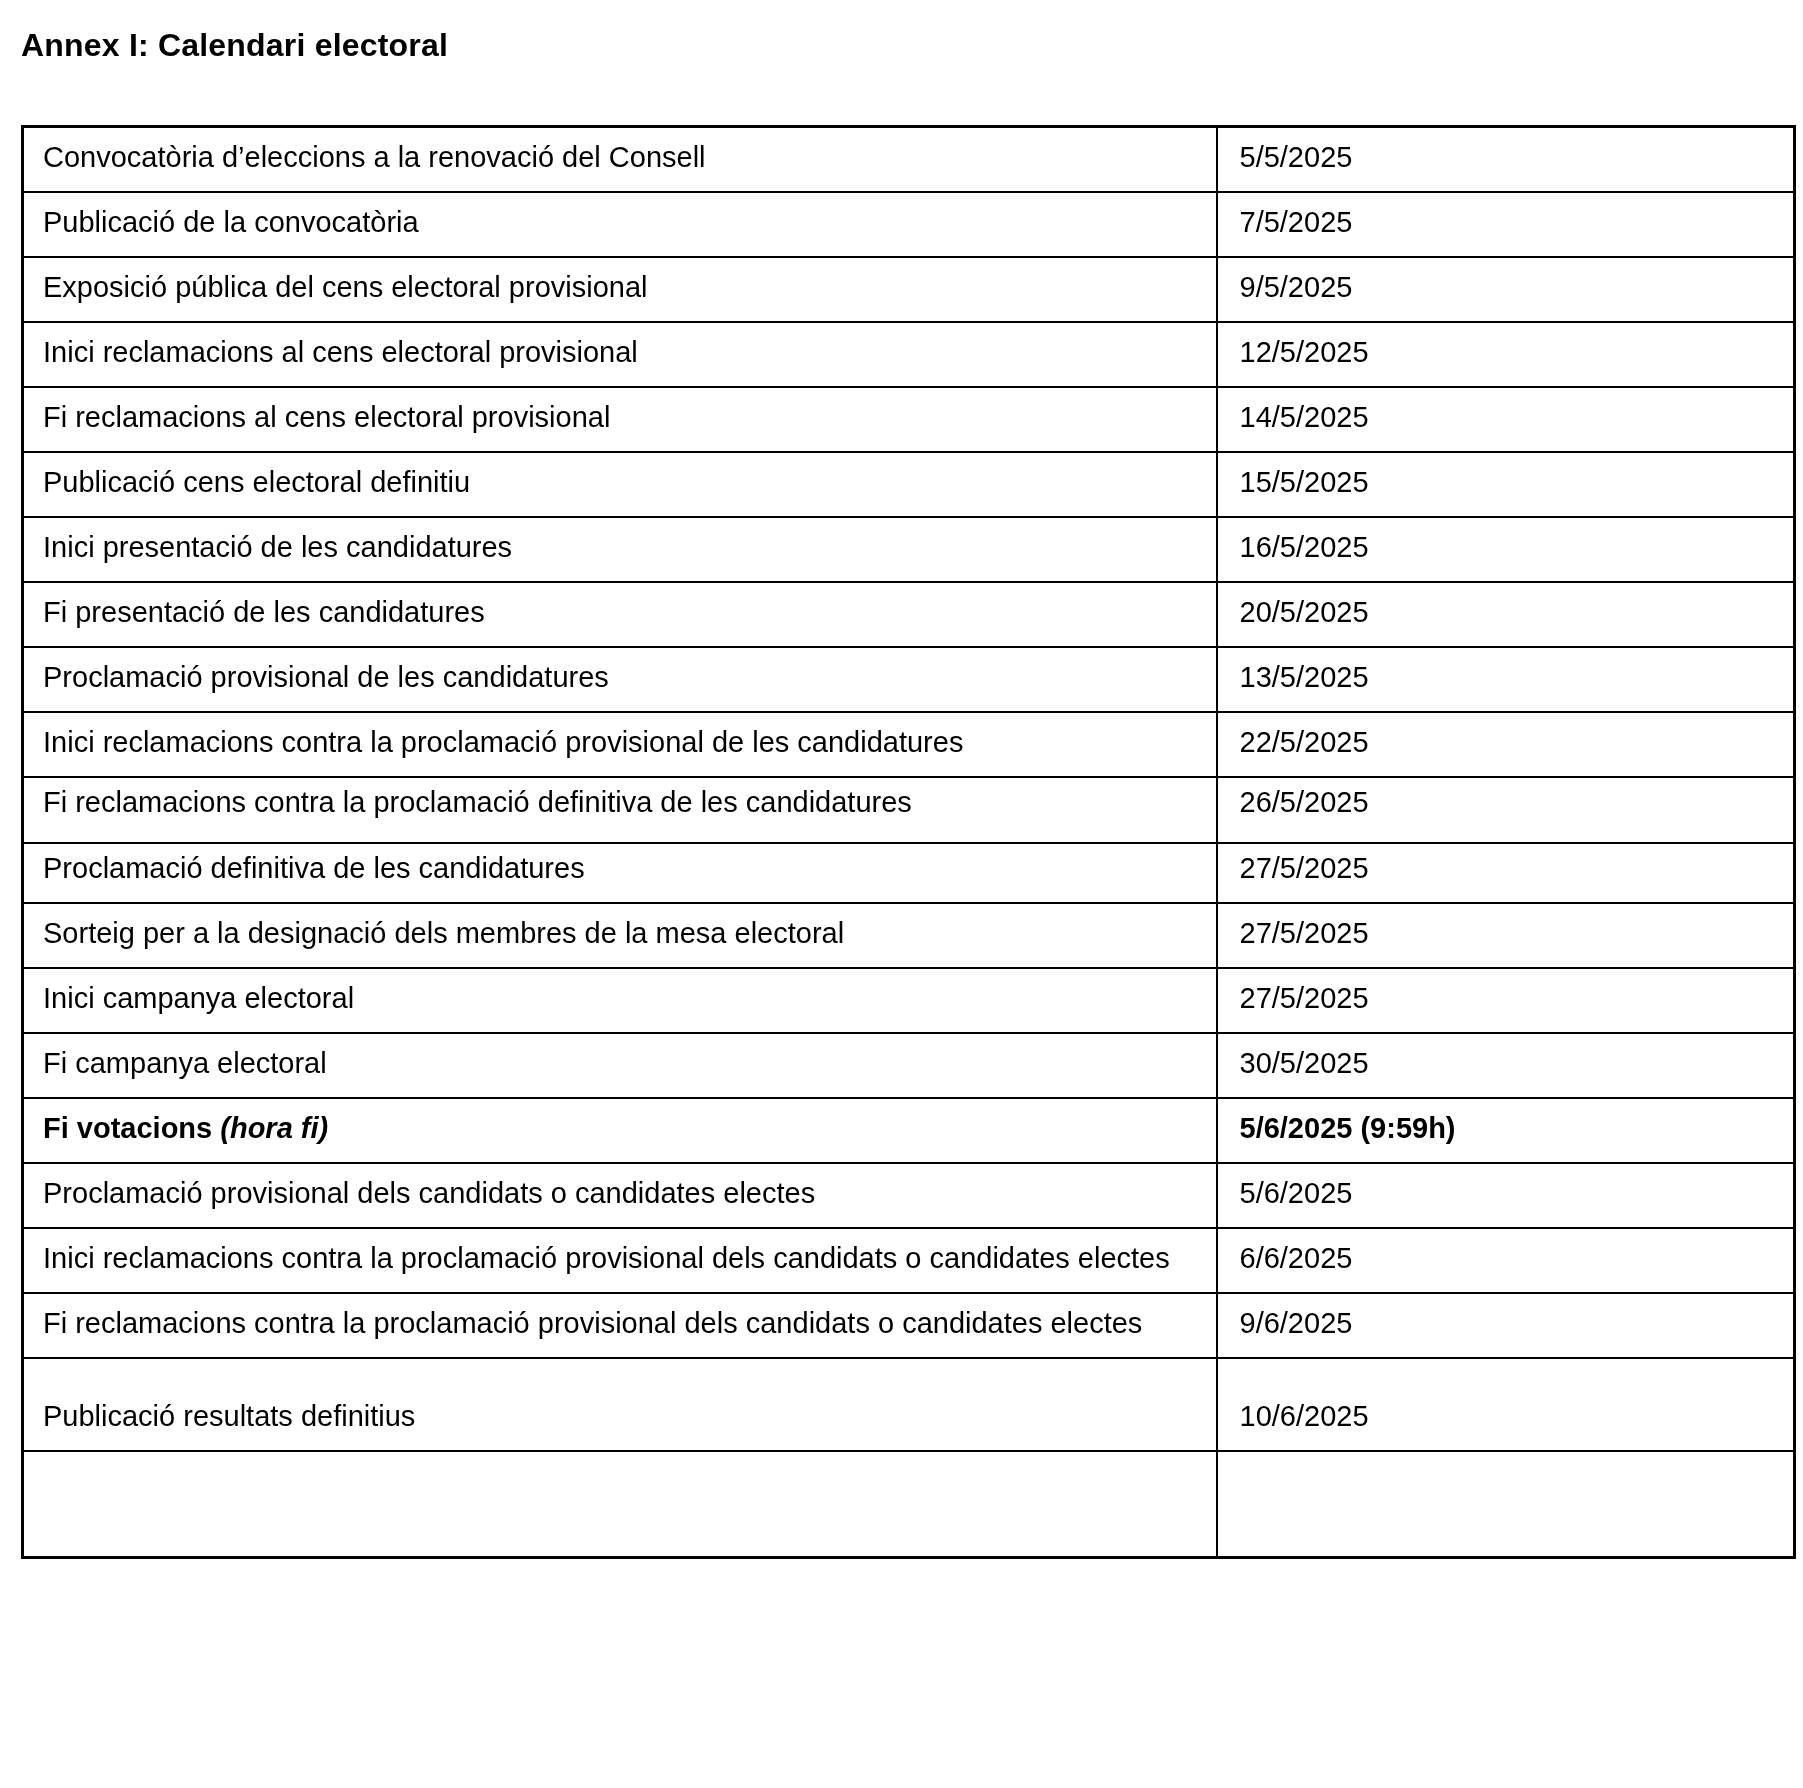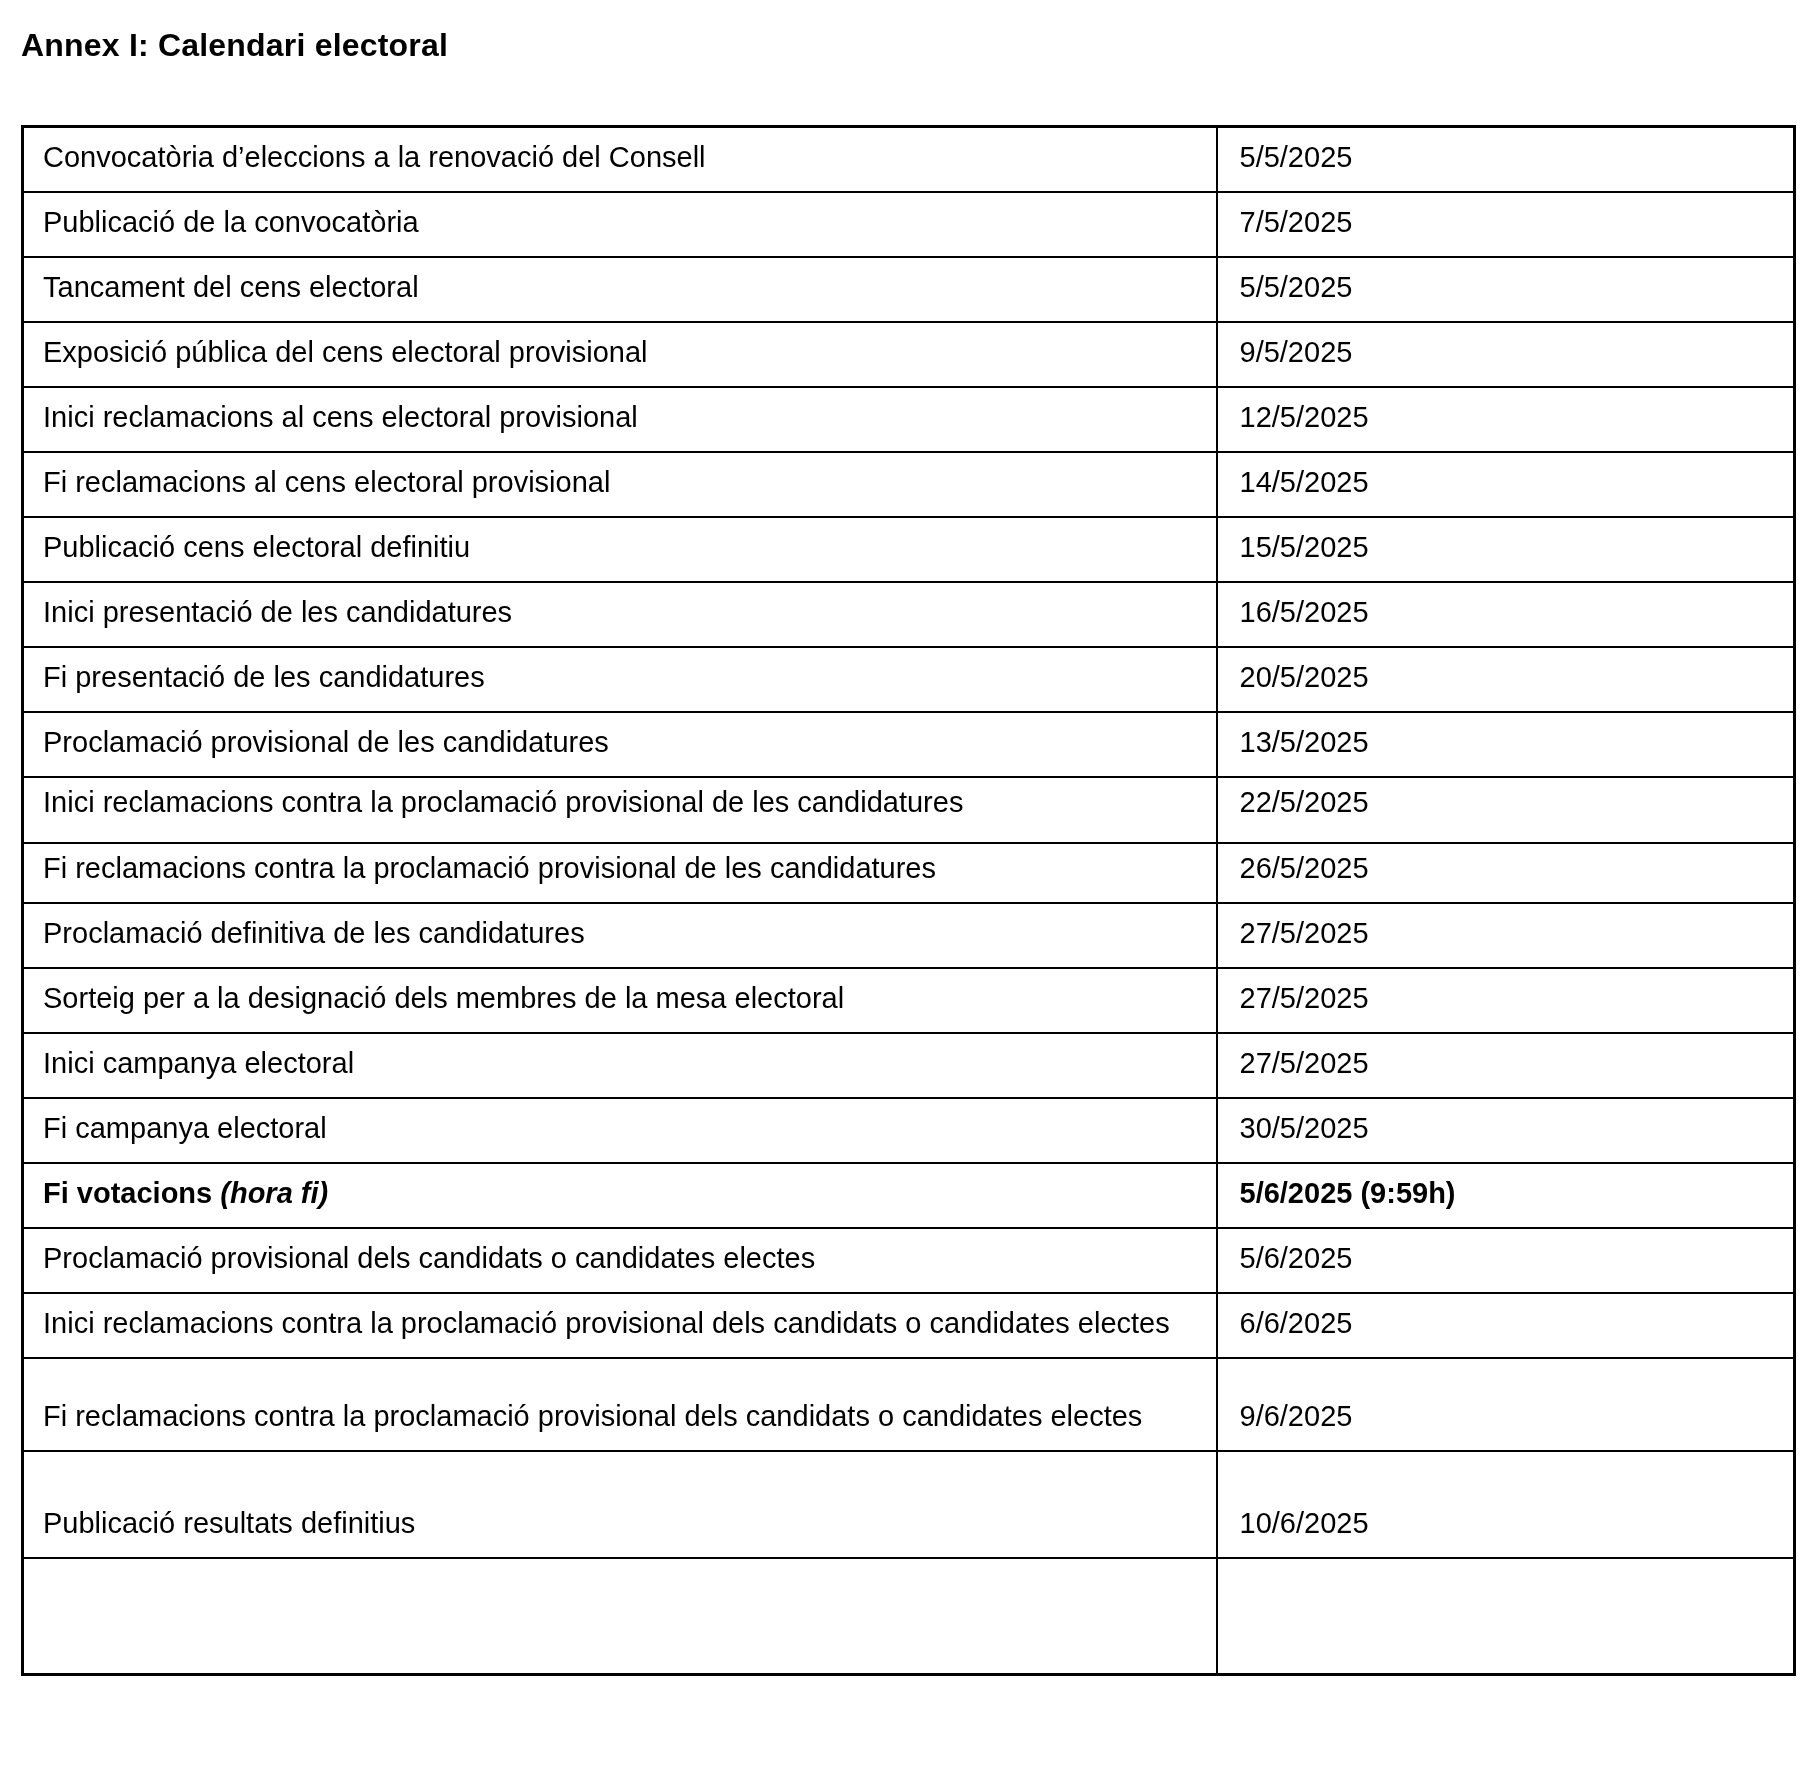--- a/index.html
+++ b/index.html
@@ -80,24 +80,20 @@
     <tbody>
         <tr>
           <td class="event-cell"><span>Convocatòria d’eleccions a la renovació del Consell</span></td>
           <td class="date-cell"><span>5/5/2025</span></td>
         </tr>
         <tr>
           <td class="event-cell"><span>Publicació de la convocatòria</span></td>
           <td class="date-cell"><span>7/5/2025</span></td>
         </tr>
         <tr>
-          <td class="event-cell"><span>Tancament del cens electoral</span></td>
-          <td class="date-cell"><span>5/5/2025</span></td>
-        </tr>
-        <tr>
           <td class="event-cell"><span>Exposició pública del cens electoral provisional</span></td>
           <td class="date-cell"><span>9/5/2025</span></td>
         </tr>
         <tr>
           <td class="event-cell"><span>Inici reclamacions al cens electoral provisional</span></td>
           <td class="date-cell"><span>12/5/2025</span></td>
         </tr>
         <tr>
           <td class="event-cell"><span>Fi reclamacions al cens electoral provisional</span></td>
           <td class="date-cell"><span>14/5/2025</span></td>
@@ -116,21 +112,21 @@
         </tr>
         <tr>
           <td class="event-cell"><span>Proclamació provisional de les candidatures</span></td>
           <td class="date-cell"><span>13/5/2025</span></td>
         </tr>
         <tr>
           <td class="event-cell"><span>Inici reclamacions contra la proclamació provisional de les candidatures</span></td>
           <td class="date-cell"><span>22/5/2025</span></td>
         </tr>
         <tr>
-          <td class="event-cell"><span>Fi reclamacions contra la proclamació provisional de les candidatures</span></td>
+          <td class="event-cell"><span>Fi reclamacions contra la proclamació definitiva de les candidatures</span></td>
           <td class="date-cell"><span>26/5/2025</span></td>
         </tr>
         <tr>
           <td class="event-cell"><span>Proclamació definitiva de les candidatures</span></td>
           <td class="date-cell"><span>27/5/2025</span></td>
         </tr>
         <tr>
           <td class="event-cell"><span>Sorteig per a la designació dels membres de la mesa electoral</span></td>
           <td class="date-cell"><span>27/5/2025</span></td>
         </tr>

